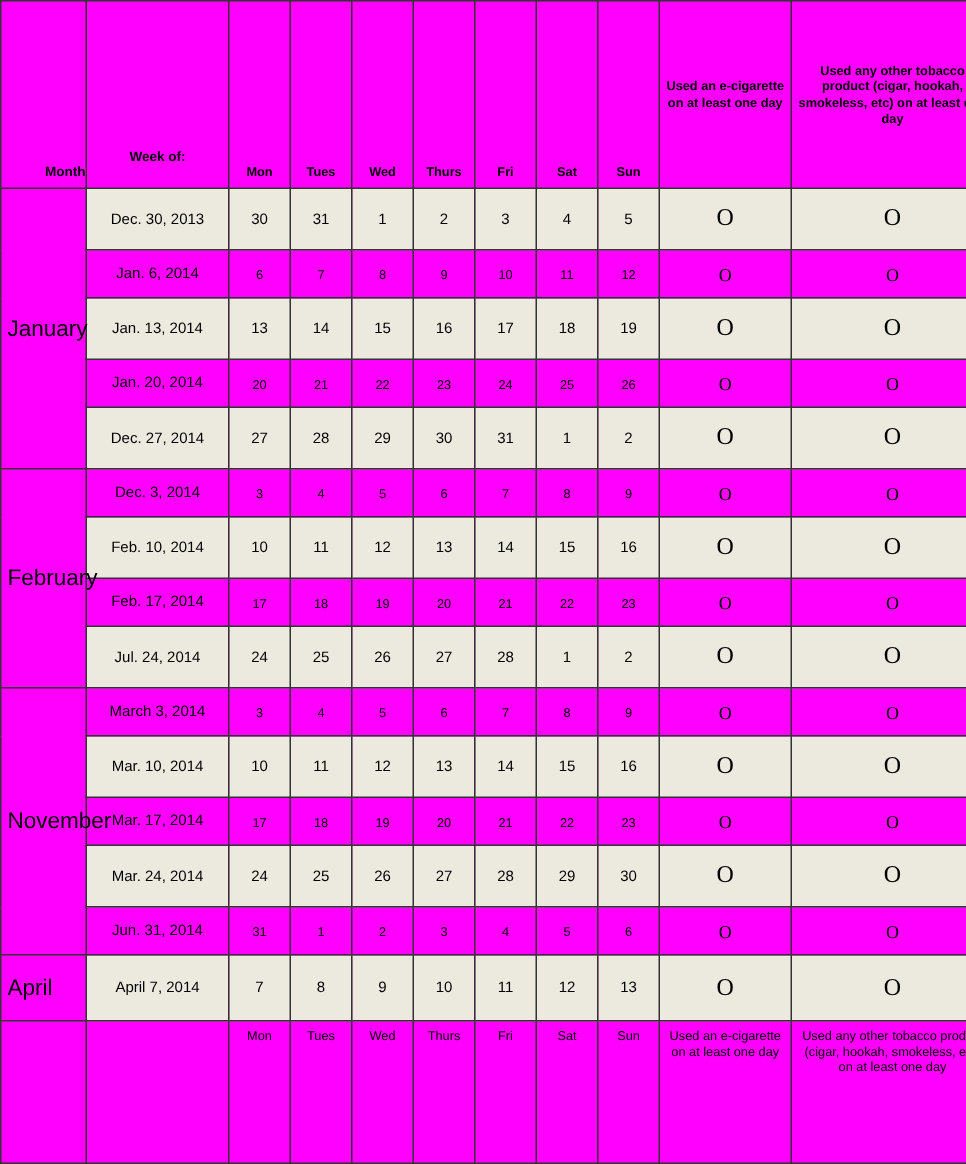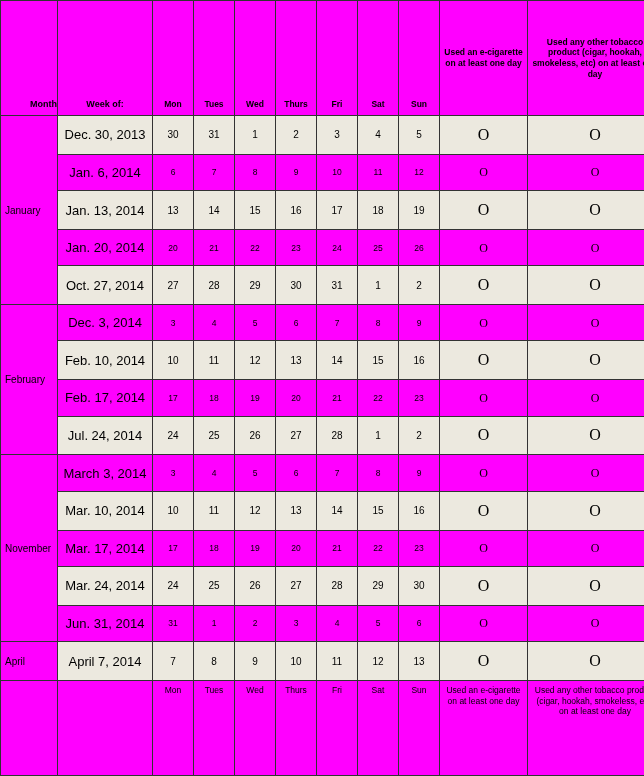--- a/index.html
+++ b/index.html
@@ -29,34 +29,34 @@
   col.c-day{width:41px;}
   col.c-use{width:88px;}
   col.c-use2{width:135px;}
 
   .hdr{
     background:#ff00ff;
     font-size:9px;
     height:108px;
   }
   .hdr-month{ text-align:right; padding-left:4px; vertical-align:bottom; padding-bottom:6px;}
-  .hdr-week{ vertical-align:bottom; padding-bottom:6px;}
+  .hdr-week{ vertical-align:bottom; padding-bottom:16px;}
   .hdr-day{ vertical-align:bottom; padding-bottom:6px; font-size:8.5px;}
   .hdr-use{ vertical-align:middle; font-size:8.5px; line-height:1.25; padding:0 4px;}
 
   .monthcell{
     background:#ff00ff;
     text-align:left;
     padding-left:4px;
     vertical-align:middle;
-    font-size:10px;
+    font-size:15px;
   }
   .light td, td.light{ background:#ece9df;}
   .dark{ background:#ff00ff;}
-  .week{ text-align:center; font-size:13px;}
+  .week{ text-align:center; font-size:10px;}
   .day{ font-size:10px;}
   .day.dark{ font-size:8.5px;}
   .oval{
     font-size:16px;
     line-height:1;
     font-family:"Liberation Serif", serif;
   }
   .oval.small{ font-size:12px;}
   .footer td{ background:#ff00ff; height:90px; font-size:8.5px; line-height:1.25;}
   .footer .f-day{ vertical-align:top; padding-top:4px;}
@@ -139,21 +139,21 @@
         <td class="day dark">21</td>
         <td class="day dark">22</td>
         <td class="day dark">23</td>
         <td class="day dark">24</td>
         <td class="day dark">25</td>
         <td class="day dark">26</td>
         <td class="oval dark small">O</td>
         <td class="oval dark small">O</td>
       </tr>
       <tr>
-        <td class="week light">Oct. 27, 2014</td>
+        <td class="week light">Dec. 27, 2014</td>
         <td class="day light">27</td>
         <td class="day light">28</td>
         <td class="day light">29</td>
         <td class="day light">30</td>
         <td class="day light">31</td>
         <td class="day light">1</td>
         <td class="day light">2</td>
         <td class="oval light">O</td>
         <td class="oval light">O</td>
       </tr>

